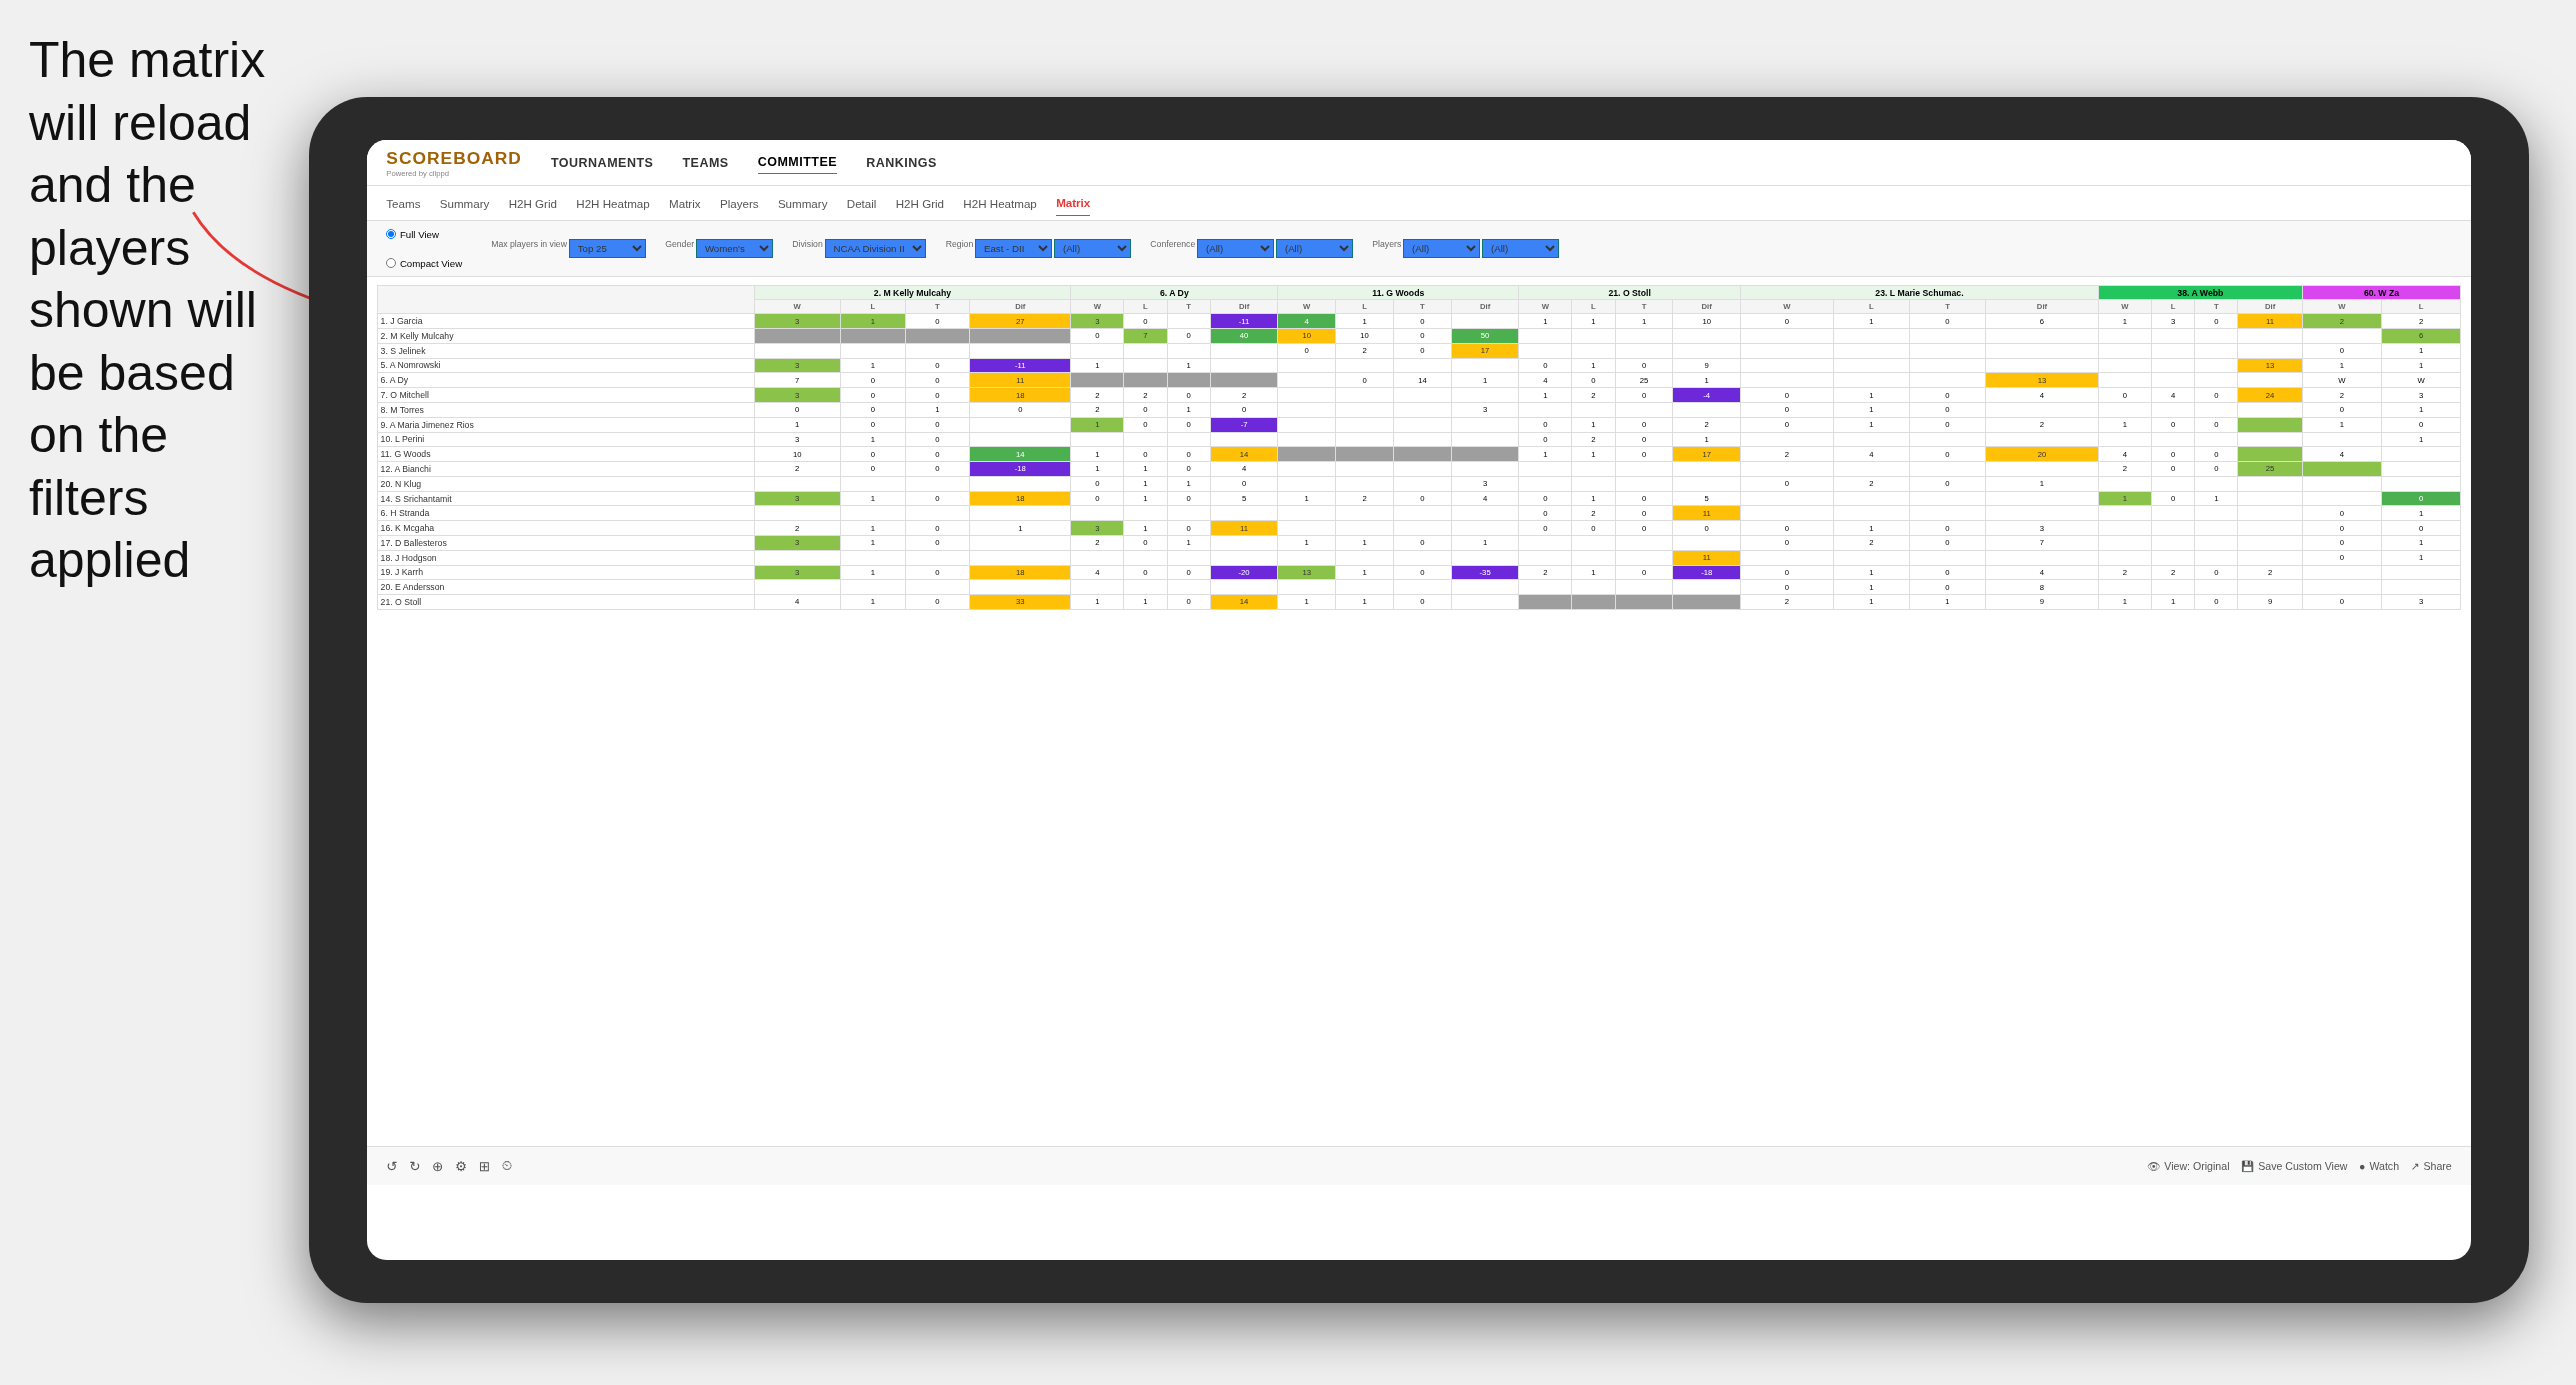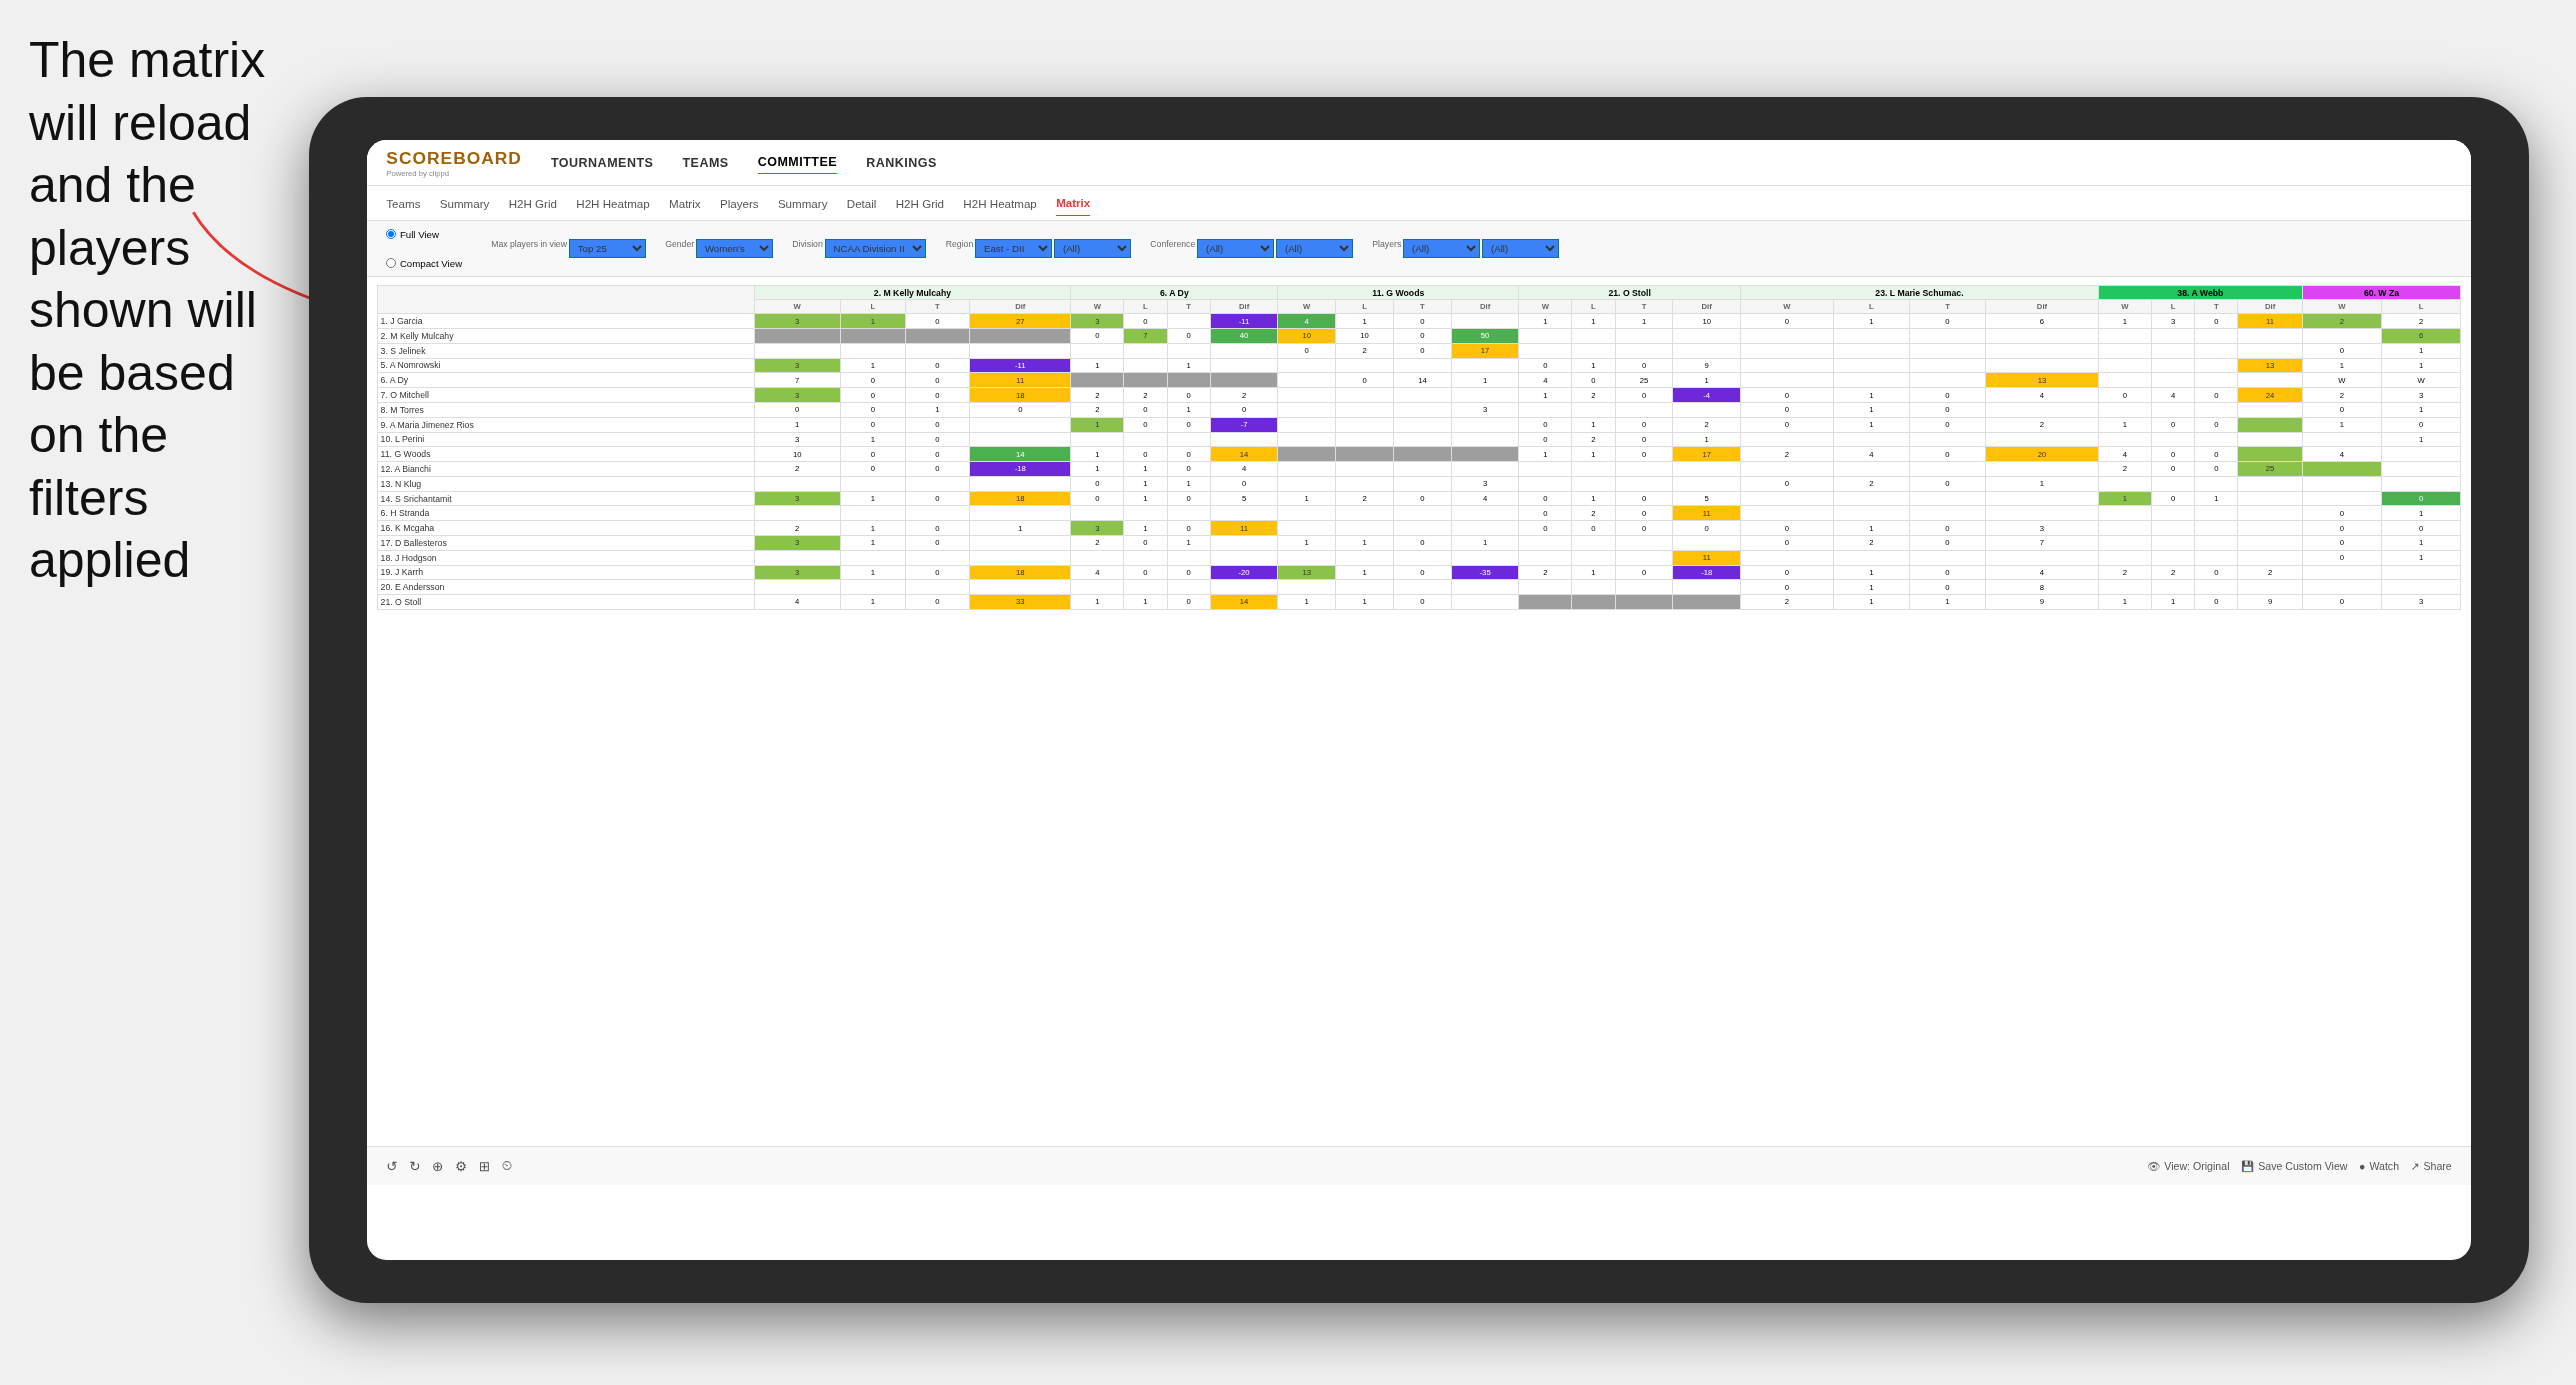--- a/index.html
+++ b/index.html
@@ -745,21 +745,21 @@
                 <td class="cell-white num-cell"></td>
               <td class="cell-white num-cell">2</td>
                 <td class="cell-white num-cell">0</td>
                 <td class="cell-white num-cell">0</td>
                 <td class="cell-green num-cell">25</td>
               <td class="cell-green num-cell"></td>
                 <td class="cell-white num-cell"></td>
             </tr>
 
             <tr>
-              <td class="player-name-col">13. N Klug</td>
+              <td class="player-name-col">20. N Klug</td>
               <td class="cell-white num-cell"></td>
                 <td class="cell-white num-cell"></td>
                 <td class="cell-white num-cell"></td>
                 <td class="cell-white num-cell"></td>
               <td class="cell-white num-cell">0</td>
                 <td class="cell-white num-cell">1</td>
                 <td class="cell-white num-cell">1</td>
                 <td class="cell-white num-cell">0</td>
               <td class="cell-white num-cell"></td>
                 <td class="cell-white num-cell"></td>

